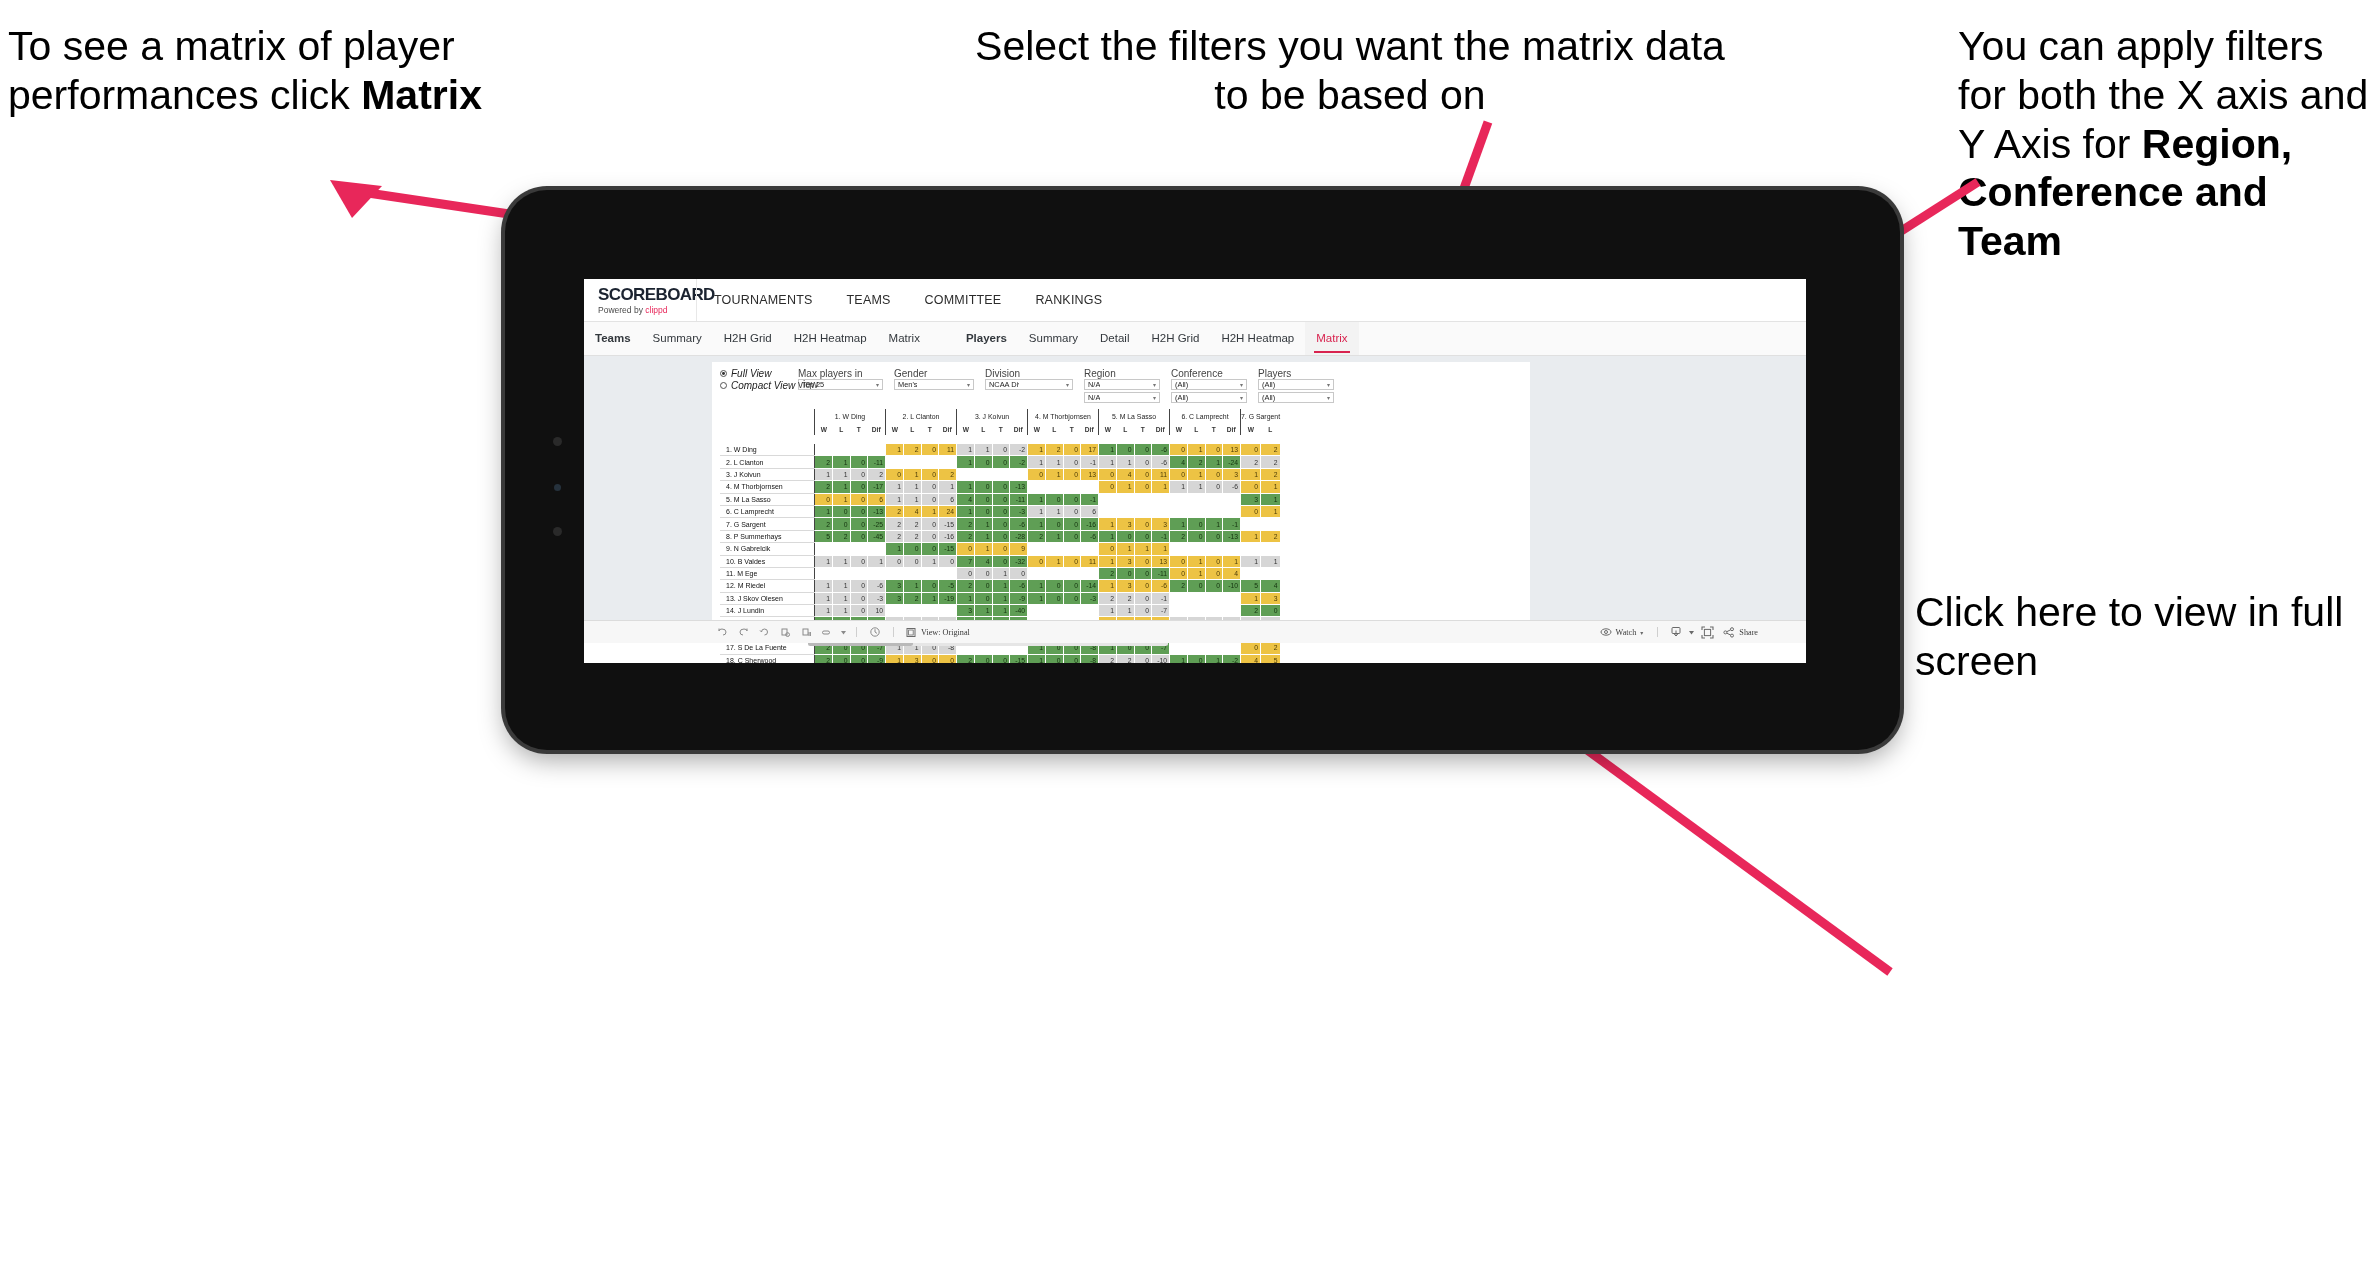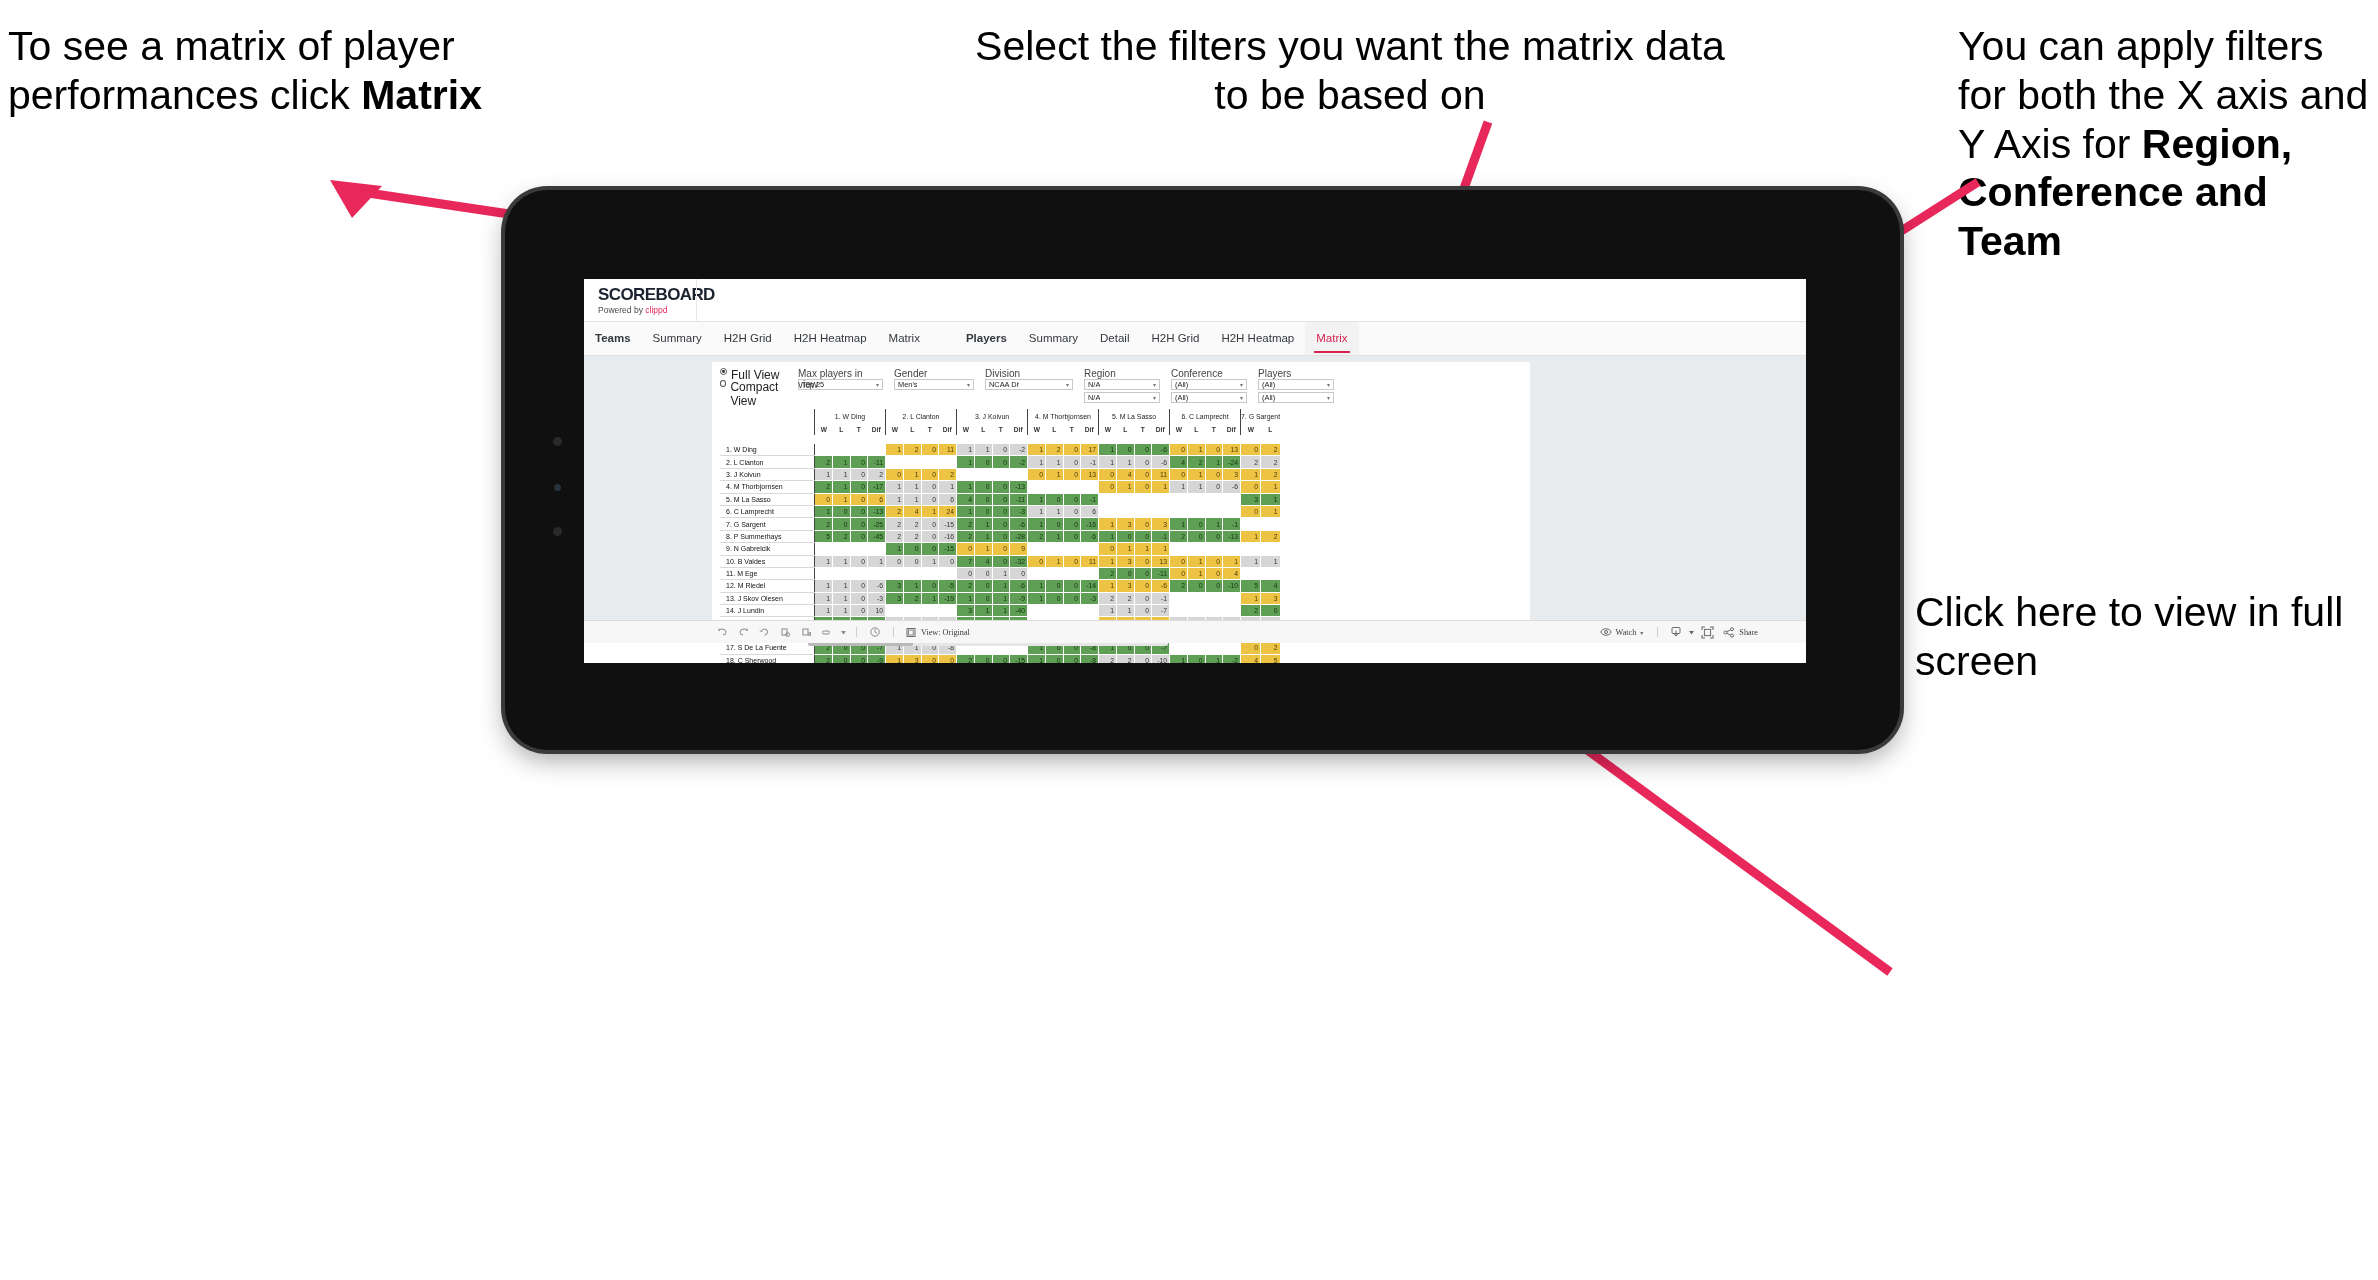--- a/index.html
+++ b/index.html
@@ -53,21 +53,21 @@
 
   
   .filters{display:flex;padding:6px 6px 2px 8px;font-size:7.6px;color:#333;gap:0;}
   .fblock{margin-right:11px;}
   .flabel{font-size:10px;color:#444;margin-bottom:2px;height:9px;}
   .fsel{border:1px solid #c8c8c8;background:#fff;height:11px;display:flex;align-items:center;justify-content:space-between;
         padding:0 3px;font-size:7.4px;color:#222;margin-bottom:2px;box-sizing:border-box;gap:43px;}
   .fsel .cap{white-space:nowrap;overflow:hidden;}
   .fsel .car{font-size:6px;color:#777;margin-left:4px;}
   .radios{width:78px;}
-  .radio{display:flex;align-items:flex-start;font-size:12px;color:#222;height:11px;margin-bottom:1px;}
+  .radio{display:flex;align-items:center;font-size:10px;color:#222;height:11px;margin-bottom:1px;font-style:italic;}
   .rdot{width:7px;height:7px;border:1px solid #555;border-radius:50%;margin-right:4px;position:relative;box-sizing:border-box;background:#fff;}
   .rdot.on:after{content:"";position:absolute;left:1.4px;top:1.4px;width:2.8px;height:2.8px;border-radius:50%;background:#333;}
 
   
   .mwrap{position:relative;margin:2px 0 0 0;padding-left:8px;}
   table.mx{border-collapse:collapse;font-size:6.8px;color:#222;table-layout:fixed;}
   table.mx td,table.mx th{padding:0;margin:0;}
   .hd-name{height:14px;text-align:center;font-size:6.9px;font-weight:normal;color:#222;border-bottom:0;
            border-left:1.6px solid #444;white-space:nowrap;}
   .hd-sub{height:12px;text-align:center;font-size:6.6px;color:#333;}
@@ -136,20 +136,26 @@
     <div class="tab-screen">
 
       <div class="app-head">
         <div class="logo">
           <div class="logo-main">SCOREBOARD</div>
           <div class="logo-sub">
             <span>Powered by </span><span class="brand">clippd</span>
           </div>
         </div>
         <div class="nav-sep"></div>
+        <div class="topnav">
+          <div class="item">TOURNAMENTS</div>
+          <div class="item">TEAMS</div>
+          <div class="item">COMMITTEE</div>
+          <div class="item">RANKINGS</div>
+        </div>
       </div>
 
       <div class="subbar">
         <div class="sb-group">
           <div class="sb-item bold">Teams</div>
           <div class="sb-item">Summary</div>
           <div class="sb-item">H2H Grid</div>
           <div class="sb-item">H2H Heatmap</div>
           <div class="sb-item">Matrix</div>
         </div>

